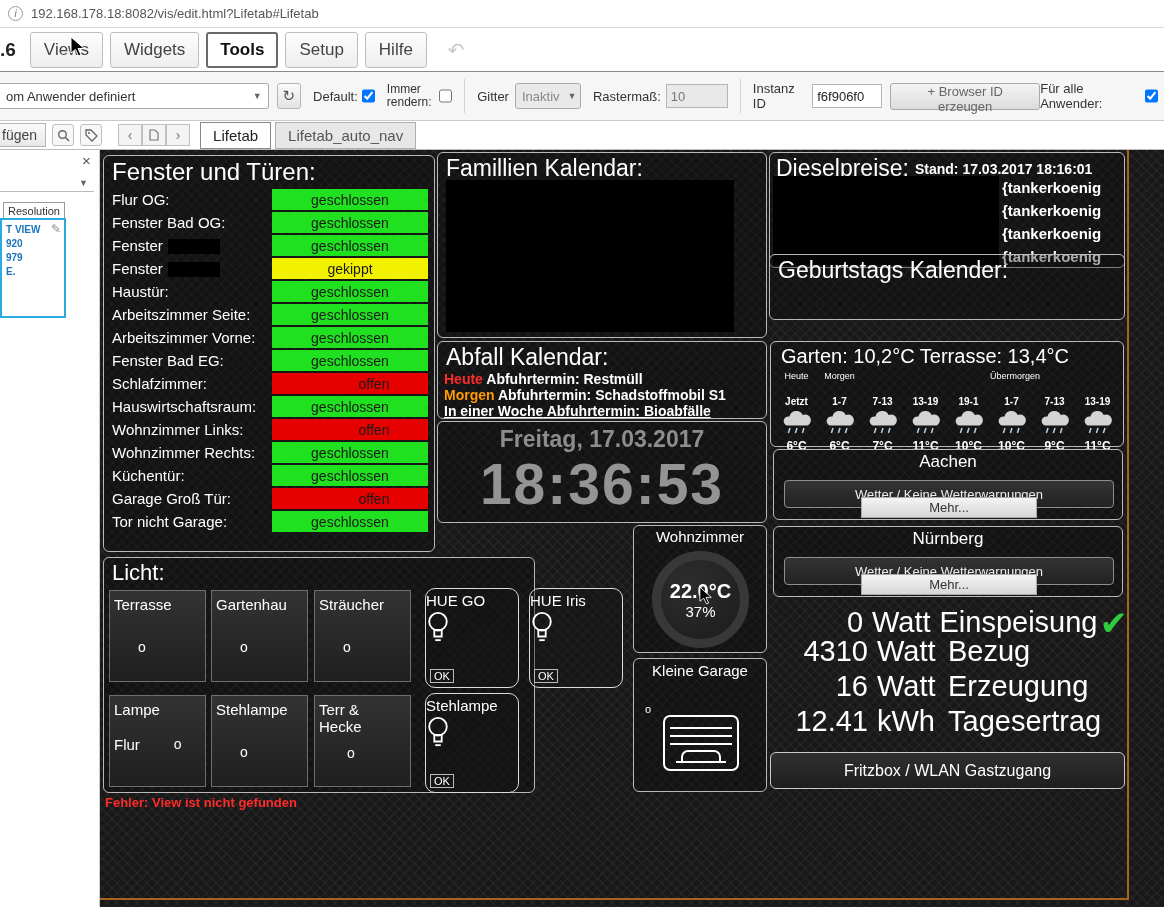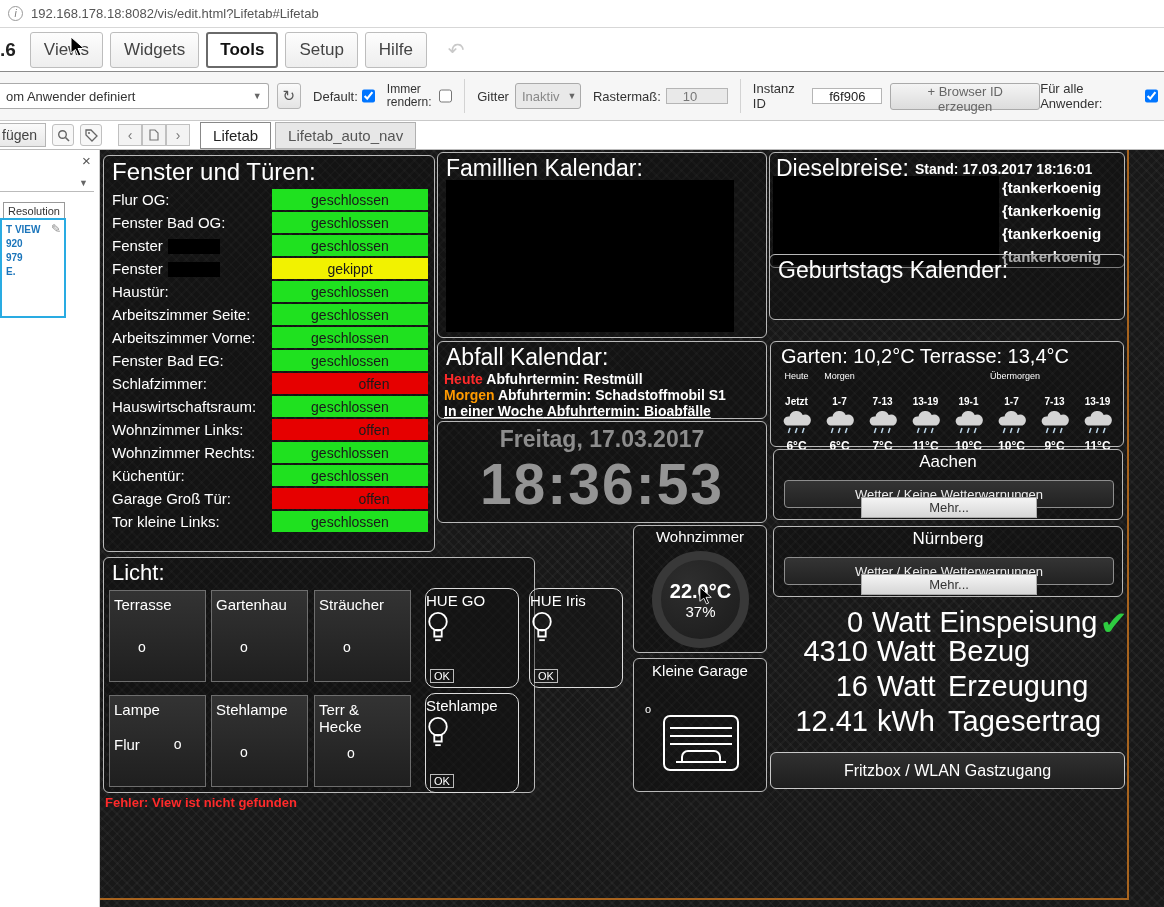--- a/index.html
+++ b/index.html
@@ -29,21 +29,21 @@
         align-items:center; padding:0 6px; }
   .dd .car { margin-left:auto; font-size:9px; color:#666; padding-left:8px; }
   .dd.theme { width:288px; border-radius:0 3px 3px 0; border-left:none; }
   .icbtn { width:26px; height:26px; border:1px solid #b5b5b5; background:linear-gradient(#fafafa,#e4e4e4);
            border-radius:3px; display:flex; align-items:center; justify-content:center; color:#555;
            font-size:15px; margin-left:8px; }
   .tb-lbl { margin-left:12px; }
   .tb-lbl.wrap { width:52px; font-size:12px; line-height:1.1; }
   .toolbar input[type=checkbox] { width:14px; height:14px; margin-left:4px; }
   .dd.disabled { background:#e9e9e9; color:#888; width:66px; margin-left:6px; }
-  .tb-input { height:16px; border:1px solid #b5b5b5; font-size:13px; padding:0 16px; margin-left:5px; }
+  .tb-input { height:24px; border:1px solid #b5b5b5; font-size:13px; padding:0 4px; margin-left:5px; }
   .tb-input.gray { width:62px; background:#e9e9e9; color:#777; }
   .tb-input.white { width:70px; background:#fff; color:#222; }
   .tb-btn { height:27px; border:1px solid #aaa; background:linear-gradient(#f4f4f4,#dcdcdc);
             border-radius:3px; color:#666; font-size:13px; padding:0 12px; margin-left:8px; }
   .sep { width:1px; height:34px; background:#d3d3d3; margin-left:12px; }
 
   
   .subbar { position:absolute; left:0; top:121px; width:1164px; height:29px; background:#fff;
             border-bottom:1px solid #bbb; display:flex; align-items:center; font-size:14px; }
   .fuegen { height:24px; border:1px solid #b5b5b5; background:linear-gradient(#fafafa,#e8e8e8);
@@ -315,21 +315,21 @@
       </div>
     <div class="fz-row">
       <span class="fz-label">Küchentür:</span>
       <span class="fz-status st-g">geschlossen</span>
       </div>
     <div class="fz-row">
       <span class="fz-label">Garage Groß Tür:</span>
       <span class="fz-status st-r">offen</span>
       </div>
     <div class="fz-row">
-      <span class="fz-label">Tor kleine Links:</span>
+      <span class="fz-label">Tor nicht Garage:</span>
       <span class="fz-status st-g">geschlossen</span>
       </div>
   </div>
 
   <div class="panel p-familien">
     <div class="ptitle">Famillien Kalendar:</div>
     <div class="blackbox" style="left:8px; top:27px; width:288px; height:152px;"></div>
   </div>
 
   <div class="panel p-diesel">

